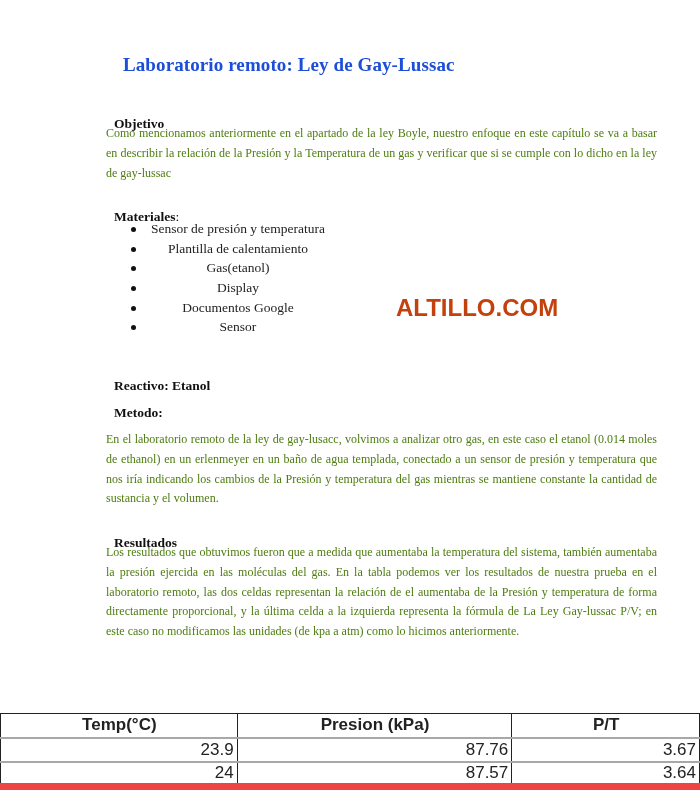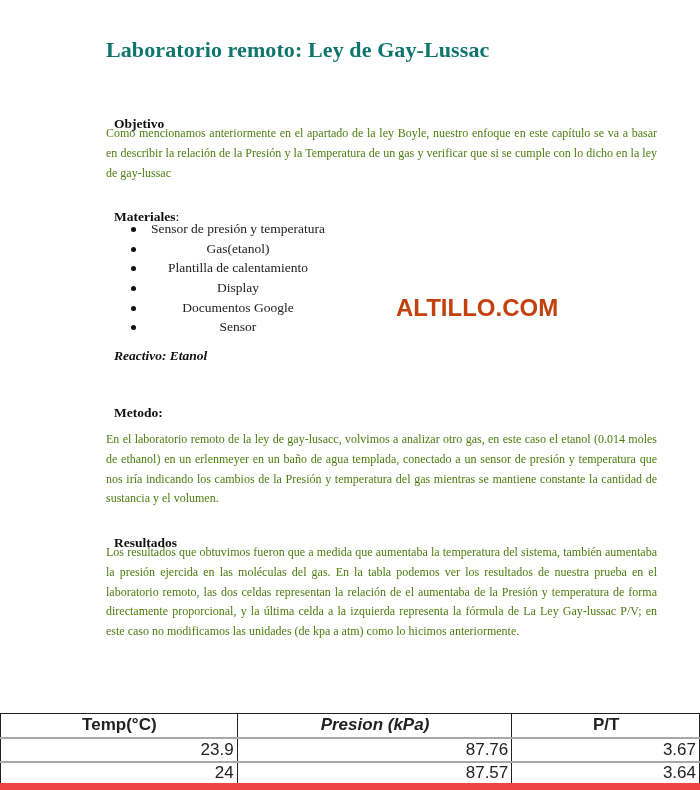--- a/index.html
+++ b/index.html
@@ -12,24 +12,24 @@
       height: 790px;
       position: relative;
       overflow: hidden;
       font-family: "Liberation Serif", "DejaVu Serif", serif;
       color: #1a1a1a;
     }
     .page-title {
       position: absolute;
       left: 106px;
       top: 37px;
-      margin: 0;
-      font-size: 22px;
+      margin: 17px;
+      font-size: 19px;
       font-weight: bold;
-      color: #0f766e;
+      color: #1d4ed8;
       letter-spacing: 0.1px;
       white-space: nowrap;
     }
     .section-heading {
       position: absolute;
       left: 106px;
       margin: 8px;
       font-size: 13.5px;
       font-weight: bold;
       color: #111;
@@ -116,45 +116,45 @@
     .data-table td {
       text-align: right;
       border-left: 1px solid #222;
       border-right: 1px solid #222;
       border-bottom: 2px solid #a8a8a8;
     }
     .data-table tr:last-child td {
       border-bottom: 7px solid #ef4444;
     }
     .data-table .col1 { width: 237px; }
-    .data-table .col2 { width: 275px; font-style: italic; }
+    .data-table .col2 { width: 275px; }
     .data-table .col3 { width: 188px; }
   </style>
 </head>
 <body>
 
 <h1 class="page-title">Laboratorio remoto: Ley de Gay-Lussac</h1>
 
 <h2 class="section-heading" style="top:108px;">Objetivo</h2>
 <p class="para last-line-left" style="top:124px;">Como mencionamos anteriormente en el apartado de  la ley Boyle, nuestro enfoque en este capítulo se va a basar en describir la relación de la Presión y la Temperatura de un gas y verificar que si se cumple con lo dicho en la ley de gay-lussac</p>
 
 <h2 class="section-heading" style="top:201px;"><span>Materiales</span><span class="normal">:</span></h2>
 
 <ul class="materials-list">
   <li><span class="bullet"></span><span>Sensor de presión y temperatura</span></li>
+  <li><span class="bullet"></span><span>Plantilla de calentamiento</span></li>
   <li><span class="bullet"></span><span>Gas(etanol)</span></li>
-  <li><span class="bullet"></span><span>Plantilla de calentamiento</span></li>
   <li><span class="bullet"></span><span>Display</span></li>
   <li><span class="bullet"></span><span>Documentos Google</span></li>
   <li><span class="bullet"></span><span>Sensor</span></li>
 </ul>
 
 <div class="watermark">ALTILLO.COM</div>
 
-<h2 class="section-heading" style="top:340px;font-style:italic;">Reactivo: Etanol</h2>
+<h2 class="section-heading" style="top:370px;">Reactivo: Etanol</h2>
 
 <h2 class="section-heading" style="top:397px;text-align:center;">Metodo:</h2>
 <p class="para last-line-left" style="top:430px;">En el laboratorio remoto de la ley de gay-lusacc, volvimos a analizar otro gas, en este caso el etanol (0.014 moles de ethanol) en un erlenmeyer en un baño de agua templada, conectado a un sensor de presión y temperatura que nos iría indicando los cambios de la Presión y temperatura del gas mientras se mantiene constante la cantidad de sustancia y el volumen.</p>
 
 <h2 class="section-heading" style="top:527px;">Resultados</h2>
 <p class="para last-line-left" style="top:543px;">Los resultados que obtuvimos fueron que a medida que aumentaba la temperatura del sistema, también aumentaba la presión ejercida en las moléculas del gas. En la tabla podemos ver los resultados de nuestra prueba en el laboratorio remoto, las dos celdas representan la relación de el aumentaba de la Presión y temperatura de forma directamente proporcional, y la última celda a la izquierda representa la fórmula de La Ley Gay-lussac  P/V; en este caso no modificamos las unidades (de kpa a atm) como lo hicimos anteriormente.</p>
 
 <table class="data-table">
   <thead>
     <tr>

